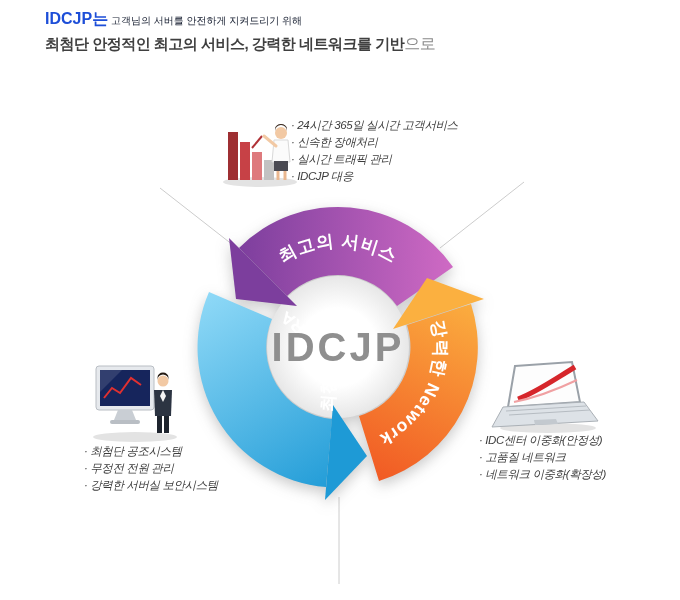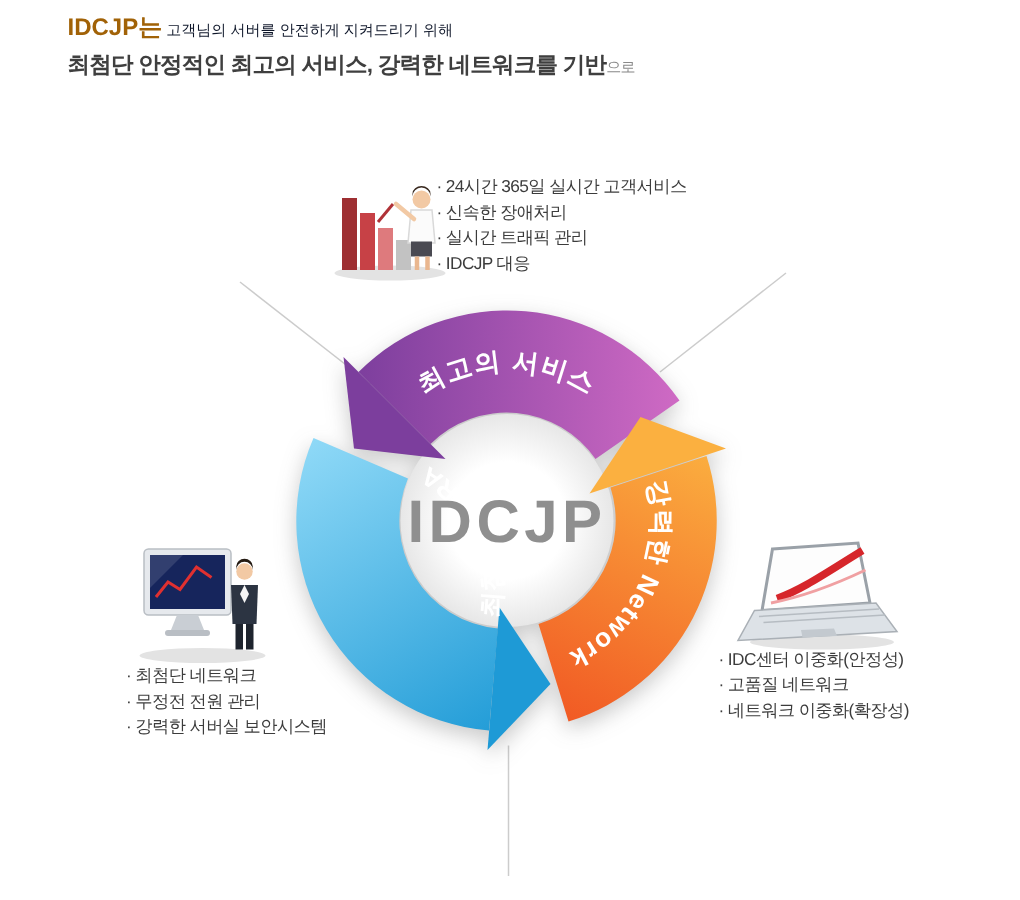--- a/index.html
+++ b/index.html
@@ -3,31 +3,31 @@
 <meta charset="utf-8">
 <style>
   html,body{margin:0;padding:0;background:#ffffff;}
   .canvas{
     position:relative;width:680px;height:600px;overflow:hidden;background:#ffffff;
     font-family:"Liberation Sans","DejaVu Sans",sans-serif;
   }
   
   .header{position:absolute;left:45px;top:8px;line-height:1.38;}
   .header p{margin:0 0 3px 0;white-space:nowrap;}
-  .brand{font-size:16px;font-weight:bold;color:#a16207;letter-spacing:0;}
+  .brand{font-size:16px;font-weight:bold;color:#1d4ed8;letter-spacing:0;}
   .h1-rest{font-size:10px;color:#0f172a;}
   .h-strong{font-size:15px;font-weight:bold;color:#3f3f3f;letter-spacing:-0.5px;}
-  .h-rest{font-size:10px;color:#8a8a8a;letter-spacing:-0.5px;}
+  .h-rest{font-size:16px;color:#8a8a8a;letter-spacing:-0.5px;}
   
   .diagram-svg{position:absolute;left:0;top:0;}
   .ring{filter:drop-shadow(0 5px 7px rgba(60,60,60,0.28));}
   .arc-label{font-family:"Liberation Sans","DejaVu Sans",sans-serif;font-size:17.5px;font-weight:bold;fill:#ffffff;letter-spacing:1px;}
   .center-label{font-family:"Liberation Sans","DejaVu Sans",sans-serif;font-size:40px;font-weight:bold;fill:#8f8f8f;letter-spacing:3px;}
   
-  .callout{position:absolute;}
+  .callout{position:absolute;font-style:italic;}
   .callout-item{font-size:11.5px;color:#3c3c3c;line-height:17px;letter-spacing:-0.4px;white-space:nowrap;}
   .callout-top{left:291px;top:117px;}
   .callout-left{left:84px;top:443px;}
   .callout-right{left:479px;top:432px;}
 </style>
 </head>
 <body>
 
 <div class="canvas">
 
@@ -136,21 +136,21 @@
   </svg>
 
   <div class="callout callout-top">
     <div class="callout-item">· 24시간 365일 실시간 고객서비스</div>
     <div class="callout-item">· 신속한 장애처리</div>
     <div class="callout-item">· 실시간 트래픽 관리</div>
     <div class="callout-item">· IDCJP 대응</div>
   </div>
 
   <div class="callout callout-left">
-    <div class="callout-item">· 최첨단 네트워크</div>
+    <div class="callout-item">· 최첨단 공조시스템</div>
     <div class="callout-item">· 무정전 전원 관리</div>
     <div class="callout-item">· 강력한 서버실 보안시스템</div>
   </div>
 
   <div class="callout callout-right">
     <div class="callout-item">· IDC센터 이중화(안정성)</div>
     <div class="callout-item">· 고품질 네트워크</div>
     <div class="callout-item">· 네트워크 이중화(확장성)</div>
   </div>
 

